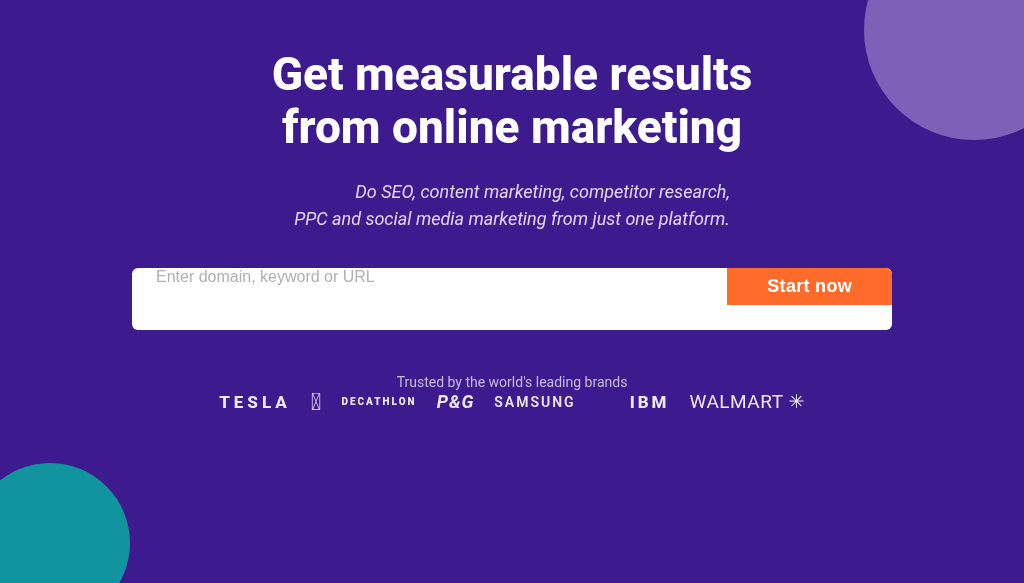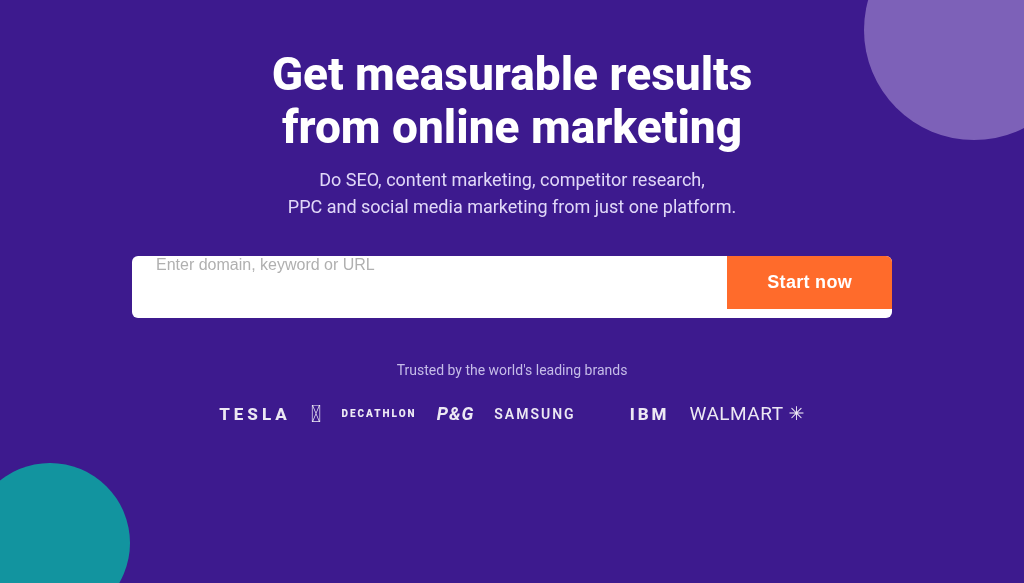--- a/index.html
+++ b/index.html
@@ -49,35 +49,36 @@
       opacity: 0.7;
     }
 
     .hero-title {
       color: #ffffff;
       font-size: 46px;
       font-weight: 800;
       text-align: center;
       line-height: 1.15;
       max-width: 700px;
-      margin-bottom: 12px;
+      margin-bottom: 24px;
       position: relative;
       z-index: 1;
     }
 
     .hero-subtitle {
       color: #e0d8f8;
       font-size: 18px;
       font-weight: 400;
-      text-align: center;
+      text-align: right;
       line-height: 1.5;
       max-width: 560px;
       margin-bottom: 36px;
       position: relative;
       z-index: 1;
+      font-style: italic;
     }
 
     .search-bar {
       display: flex;
       align-items: flex-start;
       background: #ffffff;
       border-radius: 6px;
       overflow: hidden;
       width: 760px;
       height: 62px;
@@ -130,30 +131,29 @@
       transform: rotate(45deg) translateY(-2px);
     }
 
     .start-button {
       background: #ff6b2b;
       color: #ffffff;
       font-size: 18px;
       font-weight: 700;
       border: none;
       cursor: pointer;
-      padding: 16px 40px;
+      padding: 8px 40px;
       white-space: nowrap;
       letter-spacing: 0.3px;
     }
 
     .trusted-label {
       color: #c5bce8;
       font-size: 14px;
       text-align: center;
-      margin-bottom: 24px;
       position: relative;
       z-index: 1;
     }
 
     .brands-row {
       display: flex;
       align-items: center;
       justify-content: center;
       gap: 20px;
       position: relative;

